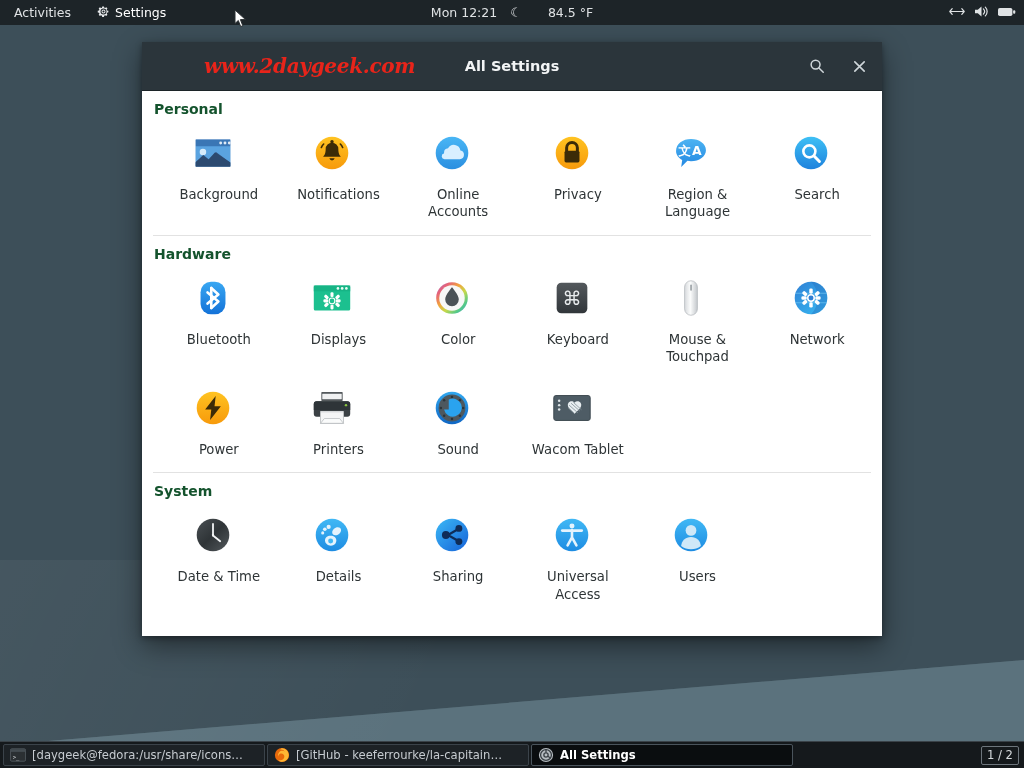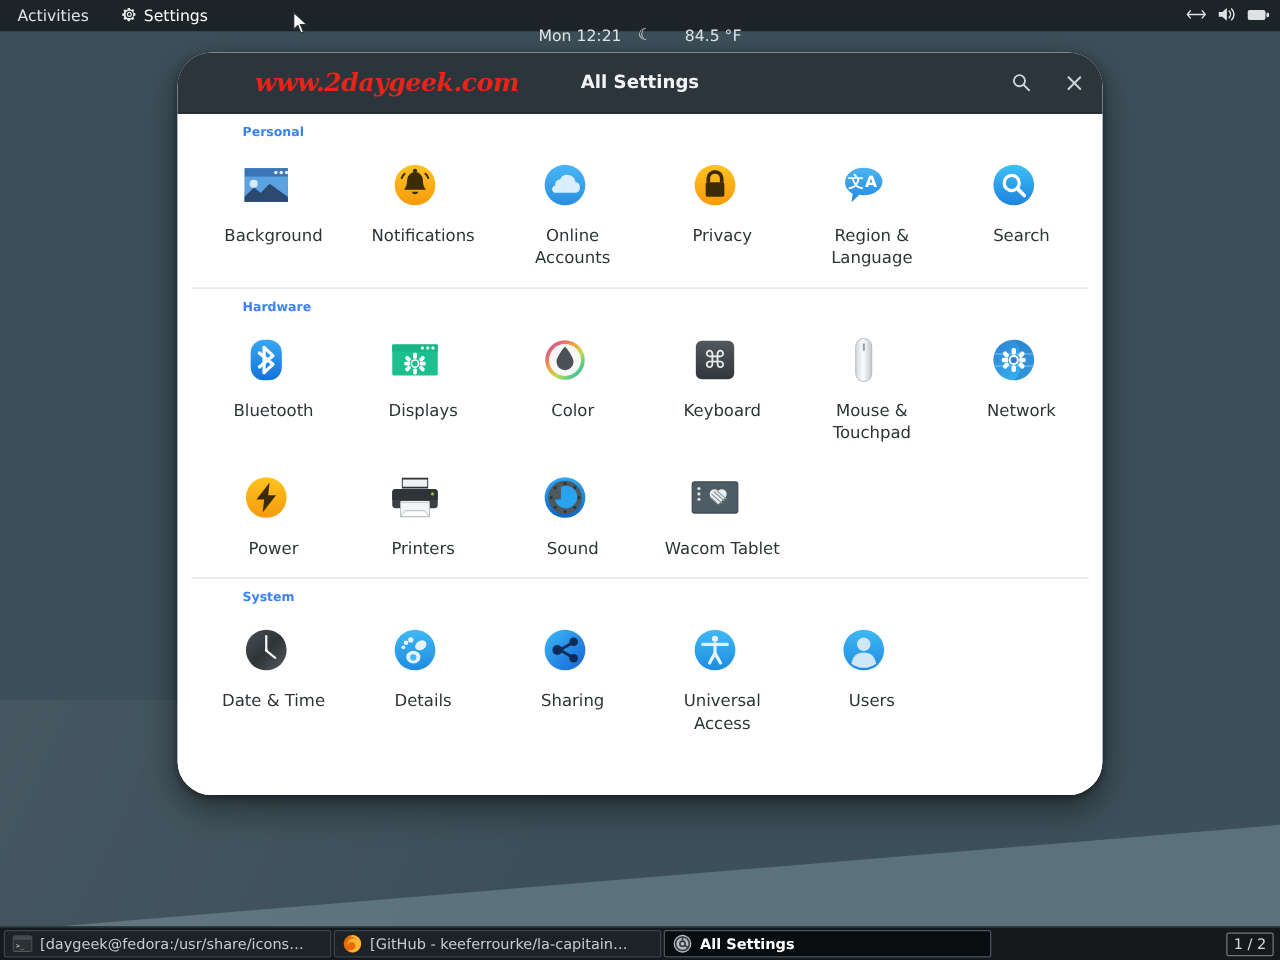--- a/index.html
+++ b/index.html
@@ -39,42 +39,41 @@
     background: #1d2428;
     color: #e6e8ea;
     font-size: 12.5px;
     display: flex; align-items: center;
     z-index: 40;
   }
   #topbar .tb-left { display: flex; align-items: center; gap: 14px; padding-left: 8px; }
   .tb-item { display: flex; align-items: center; gap: 5px; padding: 3px 6px; border-radius: 3px; color: #dfe2e4; text-align: right; }
   .tb-item.active { color: #ffffff; }
   #topbar .tb-center {
-    position: absolute; left: 0; right: 0; top: 16px; height: 25px;
+    position: absolute; left: 0; right: 0; top: 0; height: 25px;
     display: flex; align-items: center; justify-content: center; gap: 9px;
     pointer-events: none;
   }
   #topbar .tb-center .clock { pointer-events: auto; }
   #topbar .tb-right {
     position: absolute; right: 8px; top: 0; height: 25px;
     display: flex; align-items: center; gap: 9px;
   }
   .moon-glyph { font-size: 13px; line-height: 1; color: #dfe2e4; }
 
   
   #settings-window {
     position: absolute;
     left: 142px; top: 42px;
     width: 740px; height: 594px;
     background: #ffffff;
     box-shadow: 0 10px 26px rgba(0,0,0,0.45), 0 2px 6px rgba(0,0,0,0.35);
     z-index: 20;
     display: flex; flex-direction: column;
     overflow: hidden;
-    border-radius: 27px;
   }
   #titlebar {
     height: 49px; flex: 0 0 49px;
     background: #2b353b;
     border-bottom: 1px solid #1c2428;
     position: relative;
     display: flex; align-items: center;
   }
   #watermark {
     position: absolute; left: 62px; top: 50%; transform: translateY(-50%);
@@ -92,23 +91,22 @@
   #titlebar .tb-actions {
     position: absolute; right: 10px; display: flex; align-items: center; gap: 16px;
   }
   .hdr-btn { width: 26px; height: 26px; display: flex; align-items: center; justify-content: center; cursor: pointer; border-radius: 3px; }
   .hdr-btn svg { display: block; }
 
   
   #panels { flex: 1 1 auto; overflow: hidden; padding: 0 0 4px 0; background: #fff; }
   .section { padding: 0 11px; }
   .section-title {
-    font-size: 10px; font-weight: bold; color: #3b82f6;
+    font-size: 14px; font-weight: bold; color: #14532d;
     padding: 10px 0 2px 1px;
-    margin-left: 40px;
   }
   .divider { height: 1px; background: #e2e2e2; margin: 6px 0 0 0; }
   .grid { display: grid; grid-template-columns: repeat(6, 1fr); }
   .tile {
     display: flex; flex-direction: column; align-items: center;
     padding: 10px 2px 8px 2px;
     cursor: pointer;
     border-radius: 4px;
   }
   .tile .ico { width: 48px; height: 48px; display: flex; align-items: center; justify-content: center; }

